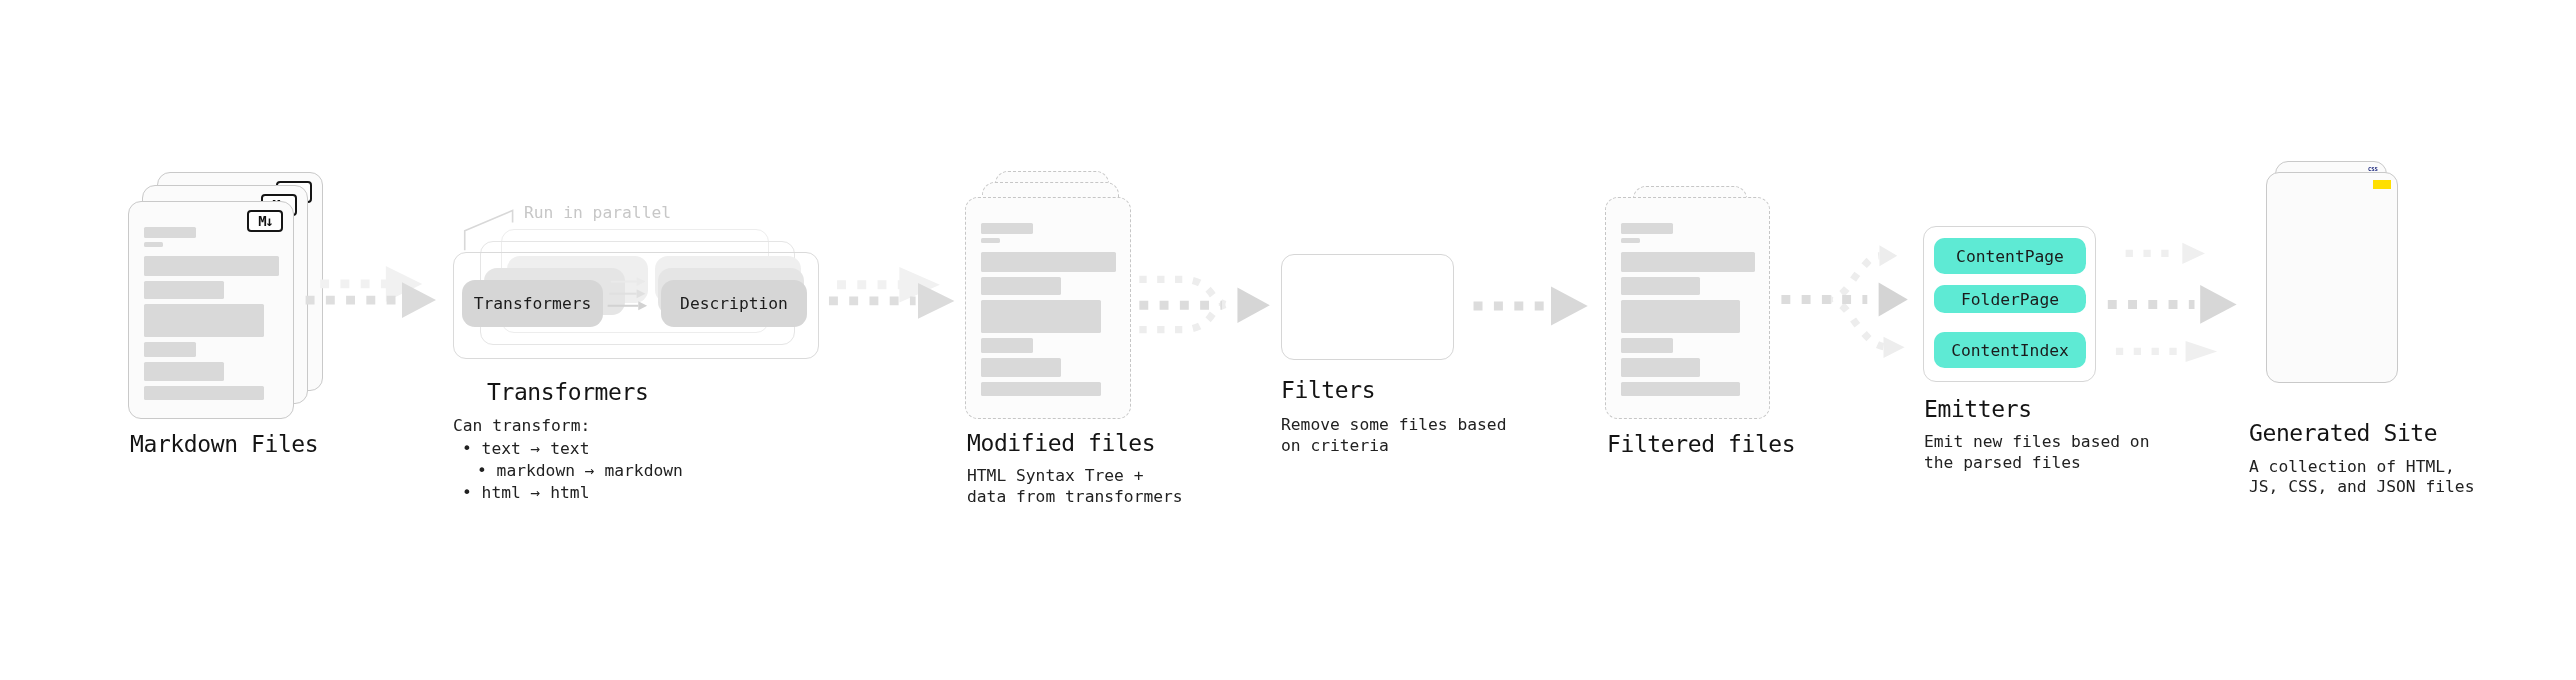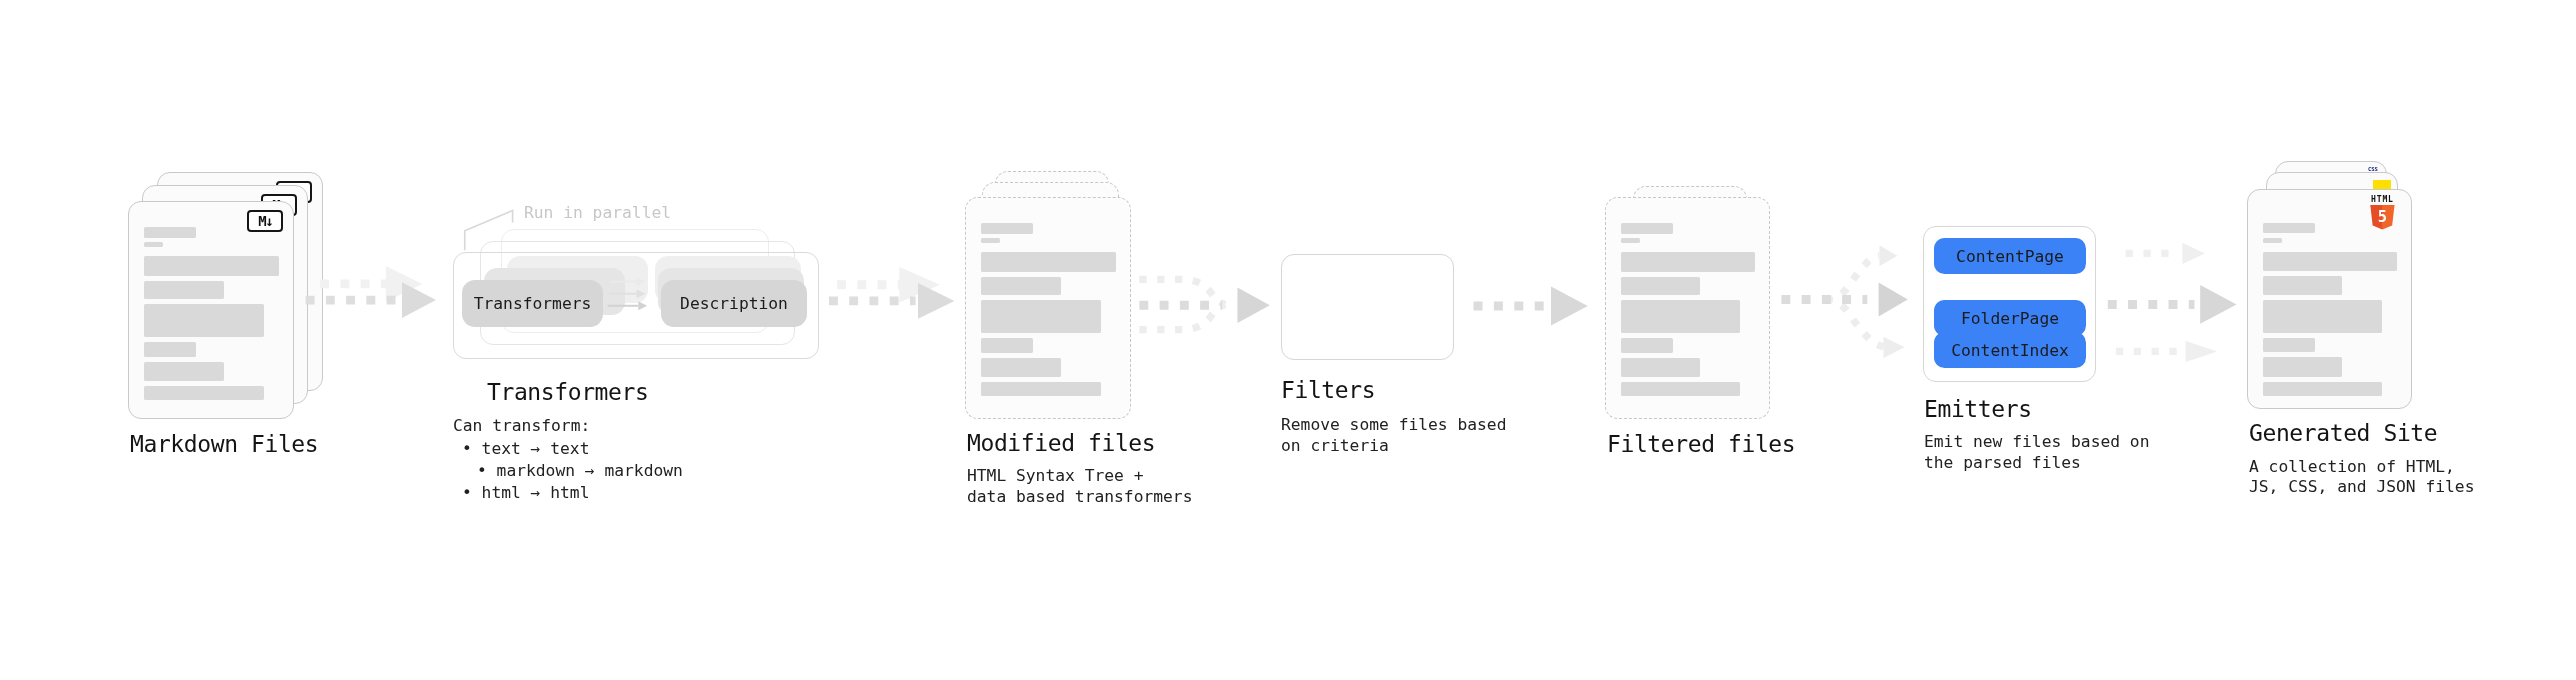--- a/index.html
+++ b/index.html
@@ -12,21 +12,21 @@
   .note{position:absolute;font-size:16.3px;color:#c7c7c7;white-space:nowrap;}
   .card{position:absolute;background:#fbfbfb;border:1.6px solid #c9c9c9;border-radius:13px;box-sizing:border-box;}
   .card.dashed{border:1.6px dashed #c6c6c6;background:#fcfcfc;}
   .bars{position:absolute;left:14.6px;right:11.4px;top:25px;}
   .bar{background:#d9d9d9;border-radius:1.6px;margin-bottom:4.9px;}
   .obox{position:absolute;border:1.6px solid #dadada;border-radius:13px;box-sizing:border-box;background:transparent;}
   .pill{position:absolute;border-radius:13px;background:#d6d6d6;display:flex;align-items:center;
         justify-content:center;font-size:16.3px;color:#1b1b1b;box-sizing:border-box;white-space:nowrap;}
   .pill.g2{background:#e5e5e5;}
   .pill.g3{background:#efefef;}
-  .epill{position:absolute;border-radius:10.6px;background:#3b82f6;display:flex;align-items:center;
+  .epill{position:absolute;border-radius:10.6px;background:#5eead4;display:flex;align-items:center;
          justify-content:center;font-size:16.3px;color:#1b1b1b;box-sizing:border-box;}
   .md-badge{position:absolute;top:8.1px;right:9.8px;width:36px;height:22px;background:#ffffff;
             border:2.4px solid #151515;border-radius:4.1px;display:flex;align-items:center;justify-content:center;
             font-size:14px;font-weight:700;color:#111;letter-spacing:-1.6px;box-sizing:border-box;}
   .html5-badge{position:absolute;top:4.9px;right:8.1px;width:41px;display:flex;flex-direction:column;align-items:center;}
   .html5-word{font-size:8.1px;font-weight:700;color:#111;letter-spacing:0.8px;line-height:1;}
   .html5-shield{width:24.4px;height:25px;margin-top:1.6px;display:flex;align-items:center;justify-content:center;
             clip-path:polygon(0 0,100% 0,90% 84%,50% 100%,10% 84%);
             color:#fff;font-size:15.4px;font-weight:700;}
   .js-badge{position:absolute;top:7.3px;right:6.5px;width:18px;height:9px;}
@@ -114,21 +114,21 @@
         <div class="bar" style="width: 98%; height: 19.5px;"></div>
         <div class="bar" style="width: 58%; height: 18.7px;"></div>
         <div class="bar" style="width: 87%; height: 33px;"></div>
         <div class="bar" style="width: 38%; height: 14.6px;"></div>
         <div class="bar" style="width: 58%; height: 19.5px;"></div>
         <div class="bar" style="width: 87%; height: 14px;"></div>
       </div>
   </div>
   <div class="h" style="left:967px;top:430px;">Modified files</div>
   <div class="sub" style="left:967px;top:466px;">HTML Syntax Tree +</div>
-  <div class="sub" style="left:967px;top:487px;">data based transformers</div>
+  <div class="sub" style="left:967px;top:487px;">data from transformers</div>
 
   <svg class="abs" style="left:1136px;top:268px;" width="138" height="77" viewBox="0 0 170 95">
     <path d="M4,14 H58 Q80,14 92,30 Q100,42 110,45" stroke="#ededed" stroke-width="9" stroke-dasharray="9 13" fill="none"></path>
     <path d="M4,76 H58 Q80,76 92,60 Q100,48 110,45" stroke="#ededed" stroke-width="9" stroke-dasharray="9 13" fill="none"></path>
     <line x1="4" y1="46" x2="106" y2="46" stroke="#dcdcdc" stroke-width="11" stroke-dasharray="11 14"></line>
     <polygon points="125,24 125,68 165,46" fill="#d6d6d6"></polygon>
   </svg>
 
   <div class="obox" style="left:1281px;top:254px;width:173px;height:106px;border-color:#d6d6d6;"></div>
   <div class="h" style="left:1281px;top:377px;">Filters</div>
@@ -159,21 +159,21 @@
     <path d="M58,76 Q76,76 88,58 Q100,40 110,30 Q117,22 125,22" stroke="#ededed" stroke-width="9" stroke-dasharray="9 13" fill="none"></path>
     <polygon points="125,9 125,35 147,22" fill="#ededed"></polygon>
     <path d="M58,76 Q76,76 88,94 Q100,112 110,122 Q119,132 130,134" stroke="#ededed" stroke-width="9" stroke-dasharray="9 13" fill="none"></path>
     <polygon points="130,122 130,148 156,135" fill="#ededed"></polygon>
     <line x1="4" y1="76" x2="110" y2="76" stroke="#dcdcdc" stroke-width="11" stroke-dasharray="11 14"></line>
     <polygon points="124,55 124,97 160,76" fill="#d4d4d4"></polygon>
   </svg>
 
   <div class="obox" style="left:1923px;top:226px;width:173px;height:156px;border-color:#d6d6d6;"></div>
   <div class="epill" style="left:1934px;top:238px;width:152px;height:36px;">ContentPage</div>
-  <div class="epill" style="left:1934px;top:300px;width:152px;height:36px;">FolderPage</div>
+  <div class="epill" style="left:1934px;top:285px;width:152px;height:28px;">FolderPage</div>
   <div class="epill" style="left:1934px;top:332px;width:152px;height:36px;">ContentIndex</div>
   <div class="h" style="left:1924px;top:396px;">Emitters</div>
   <div class="sub" style="left:1924px;top:432px;">Emit new files based on</div>
   <div class="sub" style="left:1924px;top:453px;">the parsed files</div>
 
   <svg class="abs" style="left:2101px;top:238px;" width="140" height="128" viewBox="0 0 172 158">
     <line x1="30" y1="19" x2="96" y2="19" stroke="#efefef" stroke-width="9" stroke-dasharray="9 13"></line>
     <polygon points="100,6 100,32 128,19" fill="#efefef"></polygon>
     <line x1="8" y1="82" x2="115" y2="82" stroke="#dbdbdb" stroke-width="11" stroke-dasharray="11 14"></line>
     <polygon points="122,58 122,106 167,82" fill="#d7d7d7"></polygon>
@@ -183,34 +183,18 @@
 
   <div class="card" style="left:2275px;top:161px;width:112px;height:211px;">
     <div class="css-badge">
       <span class="css-word">CSS</span>
       <span class="css-bar" id="css-bar" style="background: rgb(37, 99, 235);"></span>
     </div>
   </div>
   <div class="card" style="left:2266px;top:172px;width:132px;height:211px;">
     <span class="js-badge" id="js-badge" style="background: rgb(255, 223, 0);"></span>
   </div>
-  <div class="card" style="left:2247px;top:189px;width:165px;height:220px;">
-    <div class="html5-badge">
-      <span class="html5-word">HTML</span>
-      <span class="html5-shield" id="html5-shield" style="background: linear-gradient(90deg, rgb(228, 77, 38) 0px, rgb(228, 77, 38) 50%, rgb(241, 101, 41) 50%, rgb(241, 101, 41) 100%);">5</span>
-    </div>
-    <div class="bars" style="top:32.5px;">
-        <div class="bar" style="width: 38%; height: 10.6px;"></div>
-        <div class="bar" style="width: 14%; height: 4.9px; margin-bottom: 9px;"></div>
-        <div class="bar" style="width: 98%; height: 19.5px;"></div>
-        <div class="bar" style="width: 58%; height: 18.7px;"></div>
-        <div class="bar" style="width: 87%; height: 33px;"></div>
-        <div class="bar" style="width: 38%; height: 14.6px;"></div>
-        <div class="bar" style="width: 58%; height: 19.5px;"></div>
-        <div class="bar" style="width: 87%; height: 14px;"></div>
-      </div>
-  </div>
   <div class="h" style="left:2249px;top:420px;">Generated Site</div>
   <div class="sub" style="left:2249px;top:457px;">A collection of HTML,</div>
   <div class="sub" style="left:2249px;top:477px;">JS, CSS, and JSON files</div>
 
 </div>
 
 
 </body></html>

